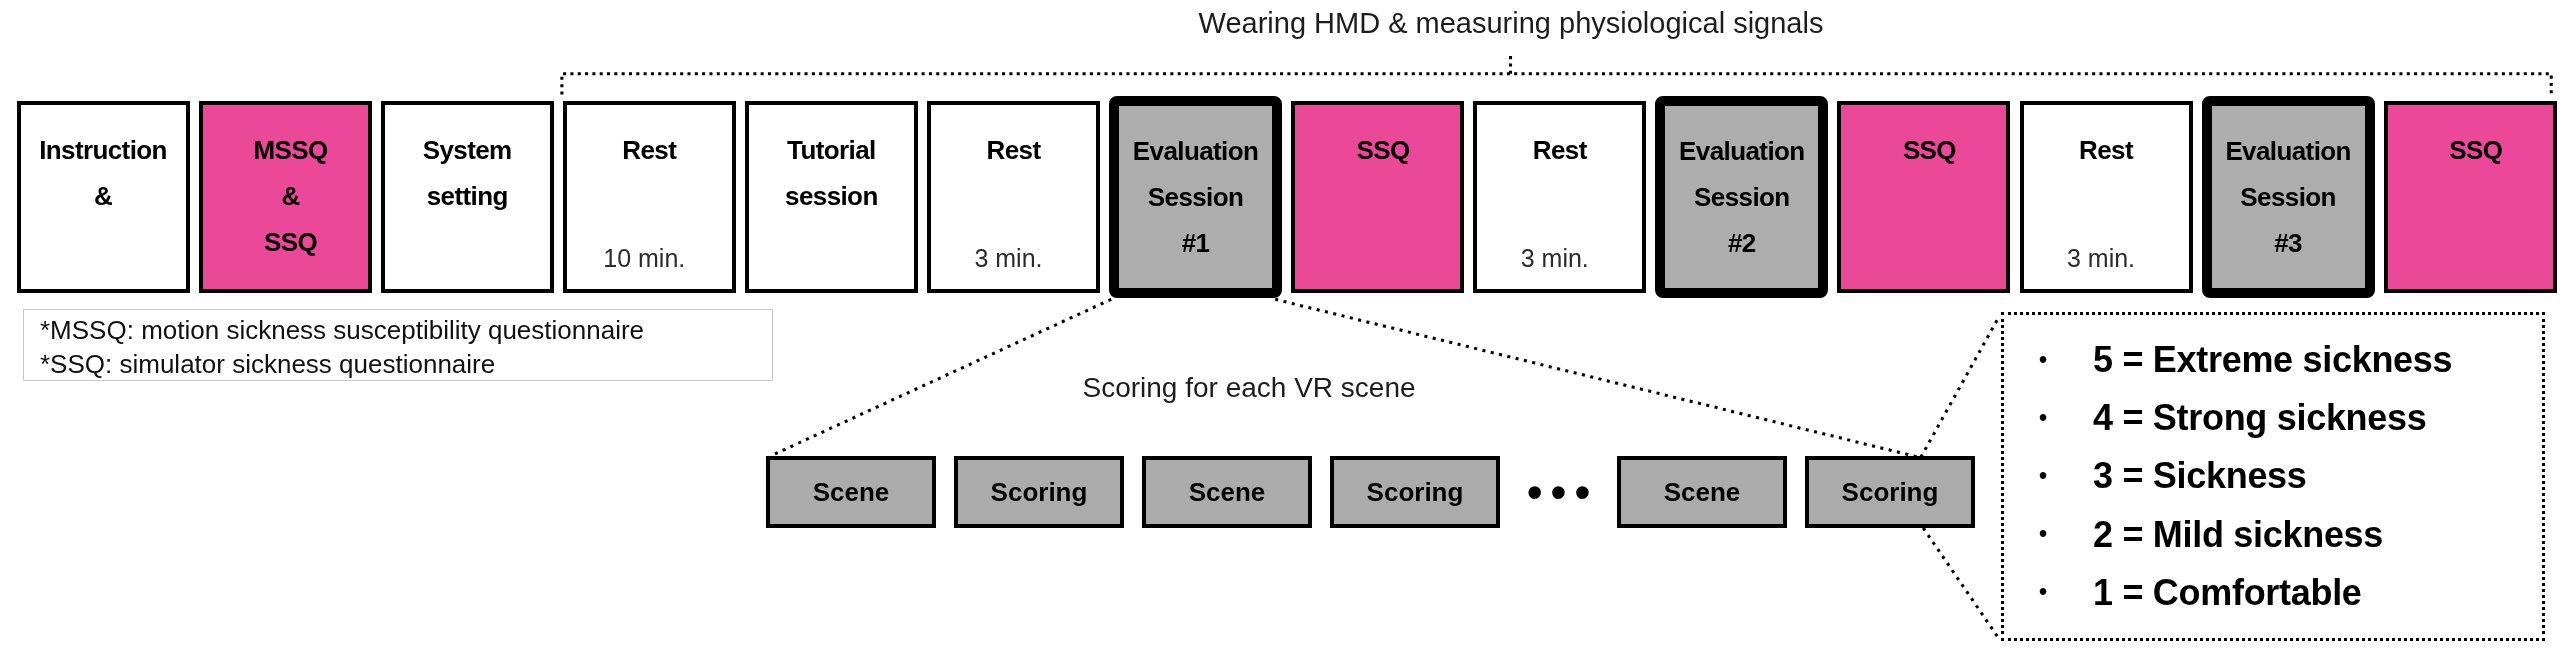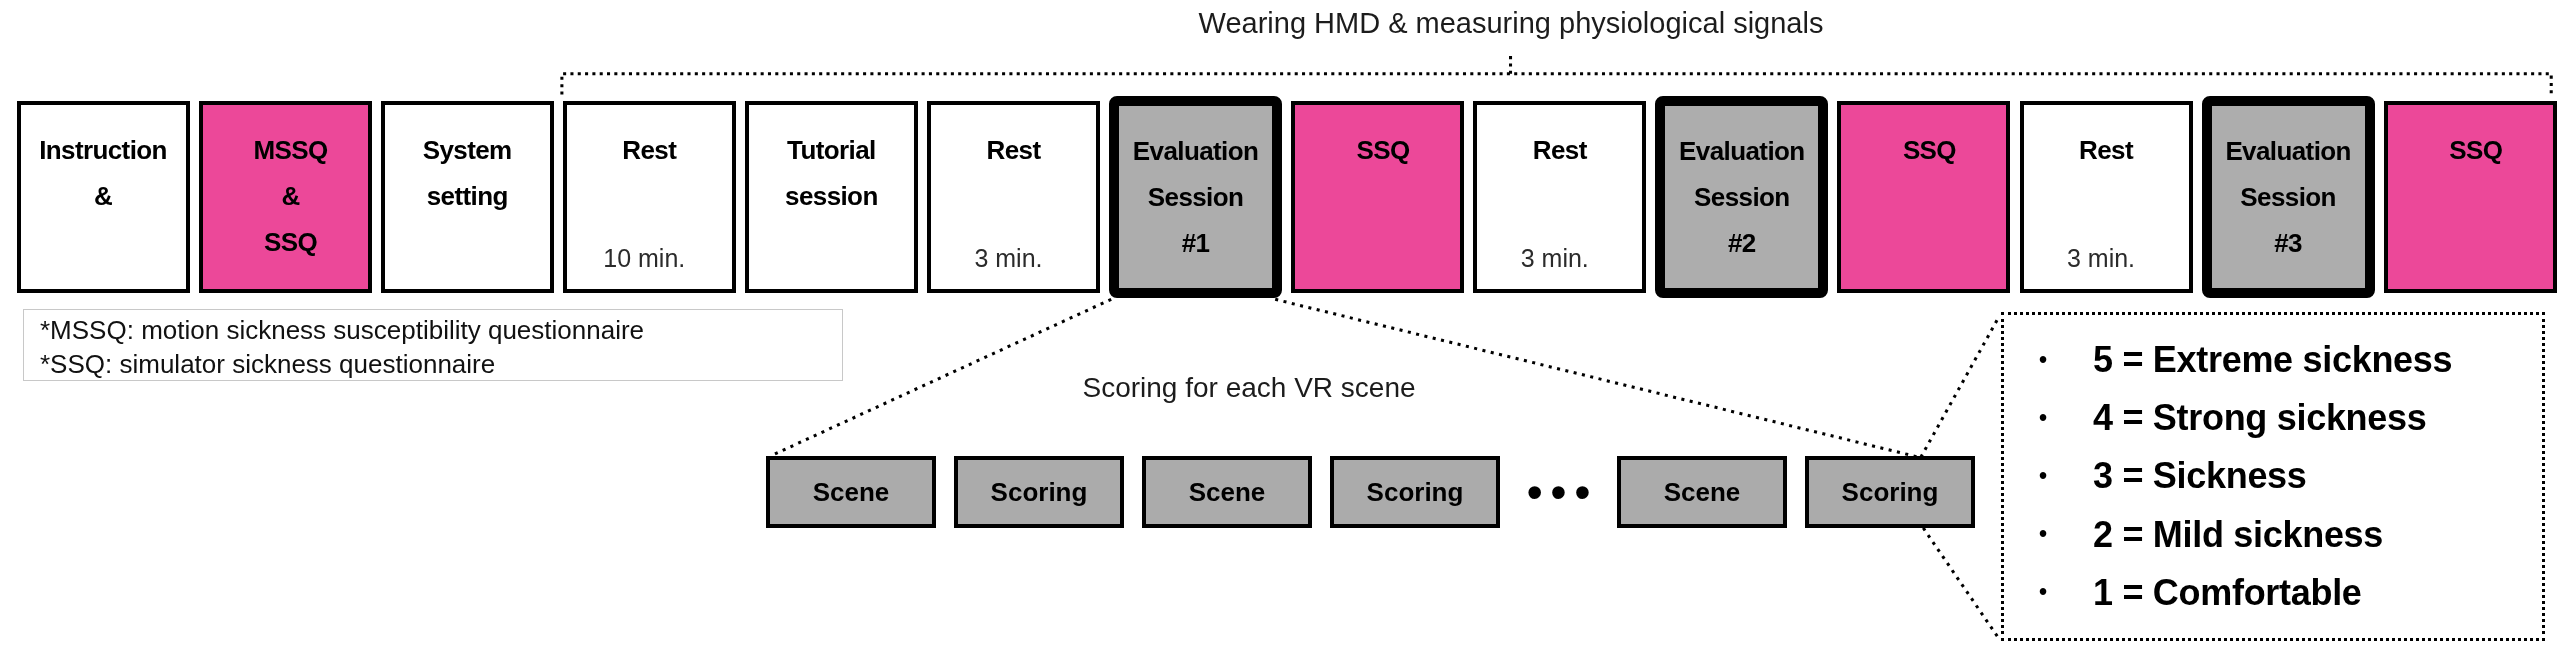--- a/index.html
+++ b/index.html
@@ -29,21 +29,21 @@
   .ttl{
     padding-top:22px;text-align:center;font-weight:700;font-size:26px;
     line-height:46px;letter-spacing:-0.6px;
   }
   .dur{
     position:absolute;left:0;right:10px;bottom:16px;text-align:center;
     font-size:25px;font-weight:400;color:#2b2b2b;letter-spacing:0;
   }
   
   .notebox{
-    position:absolute;left:23px;top:309px;width:820px;height:72px;box-sizing:border-box;
+    position:absolute;left:23px;top:309px;width:750px;height:72px;box-sizing:border-box;
     border:1.2px solid #c8c8c8;background:#fff;padding:3px 0 0 16px;
     font-size:26px;font-weight:400;line-height:34px;color:#111;
   }
   
   .scoring-label{
     position:absolute;left:1005px;top:372px;width:488px;text-align:center;
     font-size:28px;font-weight:400;color:#1c1c1c;
   }
   .srow{
     position:absolute;left:766px;top:456px;display:flex;gap:18px;align-items:center;

